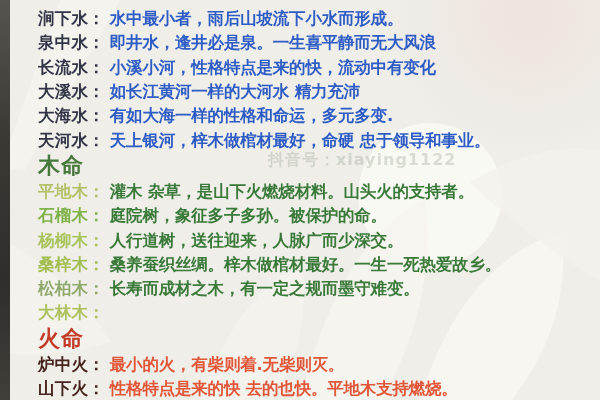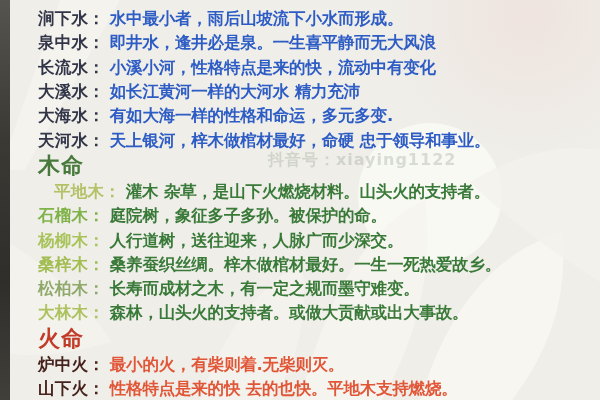--- a/index.html
+++ b/index.html
@@ -70,42 +70,41 @@
       <div class="line">
         <span class="label" style="color: rgb(50, 53, 71);">大海水：</span>
         <span class="desc" style="color: rgb(46, 92, 197);">有如大海一样的性格和命运，多元多变.</span>
       </div>
       <div class="line">
         <span class="label" style="color: rgb(50, 53, 71);">天河水：</span>
         <span class="desc" style="color: rgb(46, 92, 197);">天上银河，梓木做棺材最好，命硬 忠于领导和事业。</span>
       </div>
       <div class="sec-header" style="color: rgb(72, 121, 60);">木命</div>
       <div class="line">
-        <span class="label" style="color: rgb(179, 193, 103); margin-left: 16px;">平地木：</span>
+        <span class="label" style="color: rgb(179, 193, 103);">平地木：</span>
         <span class="desc" style="color: rgb(58, 122, 57);">灌木 杂草，是山下火燃烧材料。山头火的支持者。</span>
       </div>
       <div class="line">
         <span class="label" style="color: rgb(127, 179, 74);">石榴木：</span>
         <span class="desc" style="color: rgb(58, 122, 57);">庭院树，象征多子多孙。被保护的命。</span>
       </div>
       <div class="line">
         <span class="label" style="color: rgb(169, 195, 91);">杨柳木：</span>
         <span class="desc" style="color: rgb(58, 122, 57);">人行道树，送往迎来，人脉广而少深交。</span>
       </div>
       <div class="line">
         <span class="label" style="color: rgb(162, 189, 82);">桑梓木：</span>
         <span class="desc" style="color: rgb(58, 122, 57);">桑养蚕织丝绸。梓木做棺材最好。一生一死热爱故乡。</span>
       </div>
       <div class="line">
         <span class="label" style="color: rgb(143, 169, 107);">松柏木：</span>
         <span class="desc" style="color: rgb(58, 122, 57);">长寿而成材之木，有一定之规而墨守难变。</span>
       </div>
       <div class="line">
         <span class="label" style="color: rgb(173, 194, 95);">大林木：</span>
-        <span class="desc" style="color: rgb(58, 122, 57);">森林，山头火的支持者。或做大贡献或出大事故。</span>
       </div>
       <div class="sec-header" style="color: rgb(194, 59, 40);">火命</div>
       <div class="line">
         <span class="label" style="color: rgb(69, 35, 28);">炉中火：</span>
         <span class="desc" style="color: rgb(226, 86, 56);">最小的火，有柴则着.无柴则灭。</span>
       </div>
       <div class="line">
         <span class="label" style="color: rgb(69, 35, 28);">山下火：</span>
         <span class="desc" style="color: rgb(226, 86, 56);">性格特点是来的快 去的也快。平地木支持燃烧。</span>
       </div>

